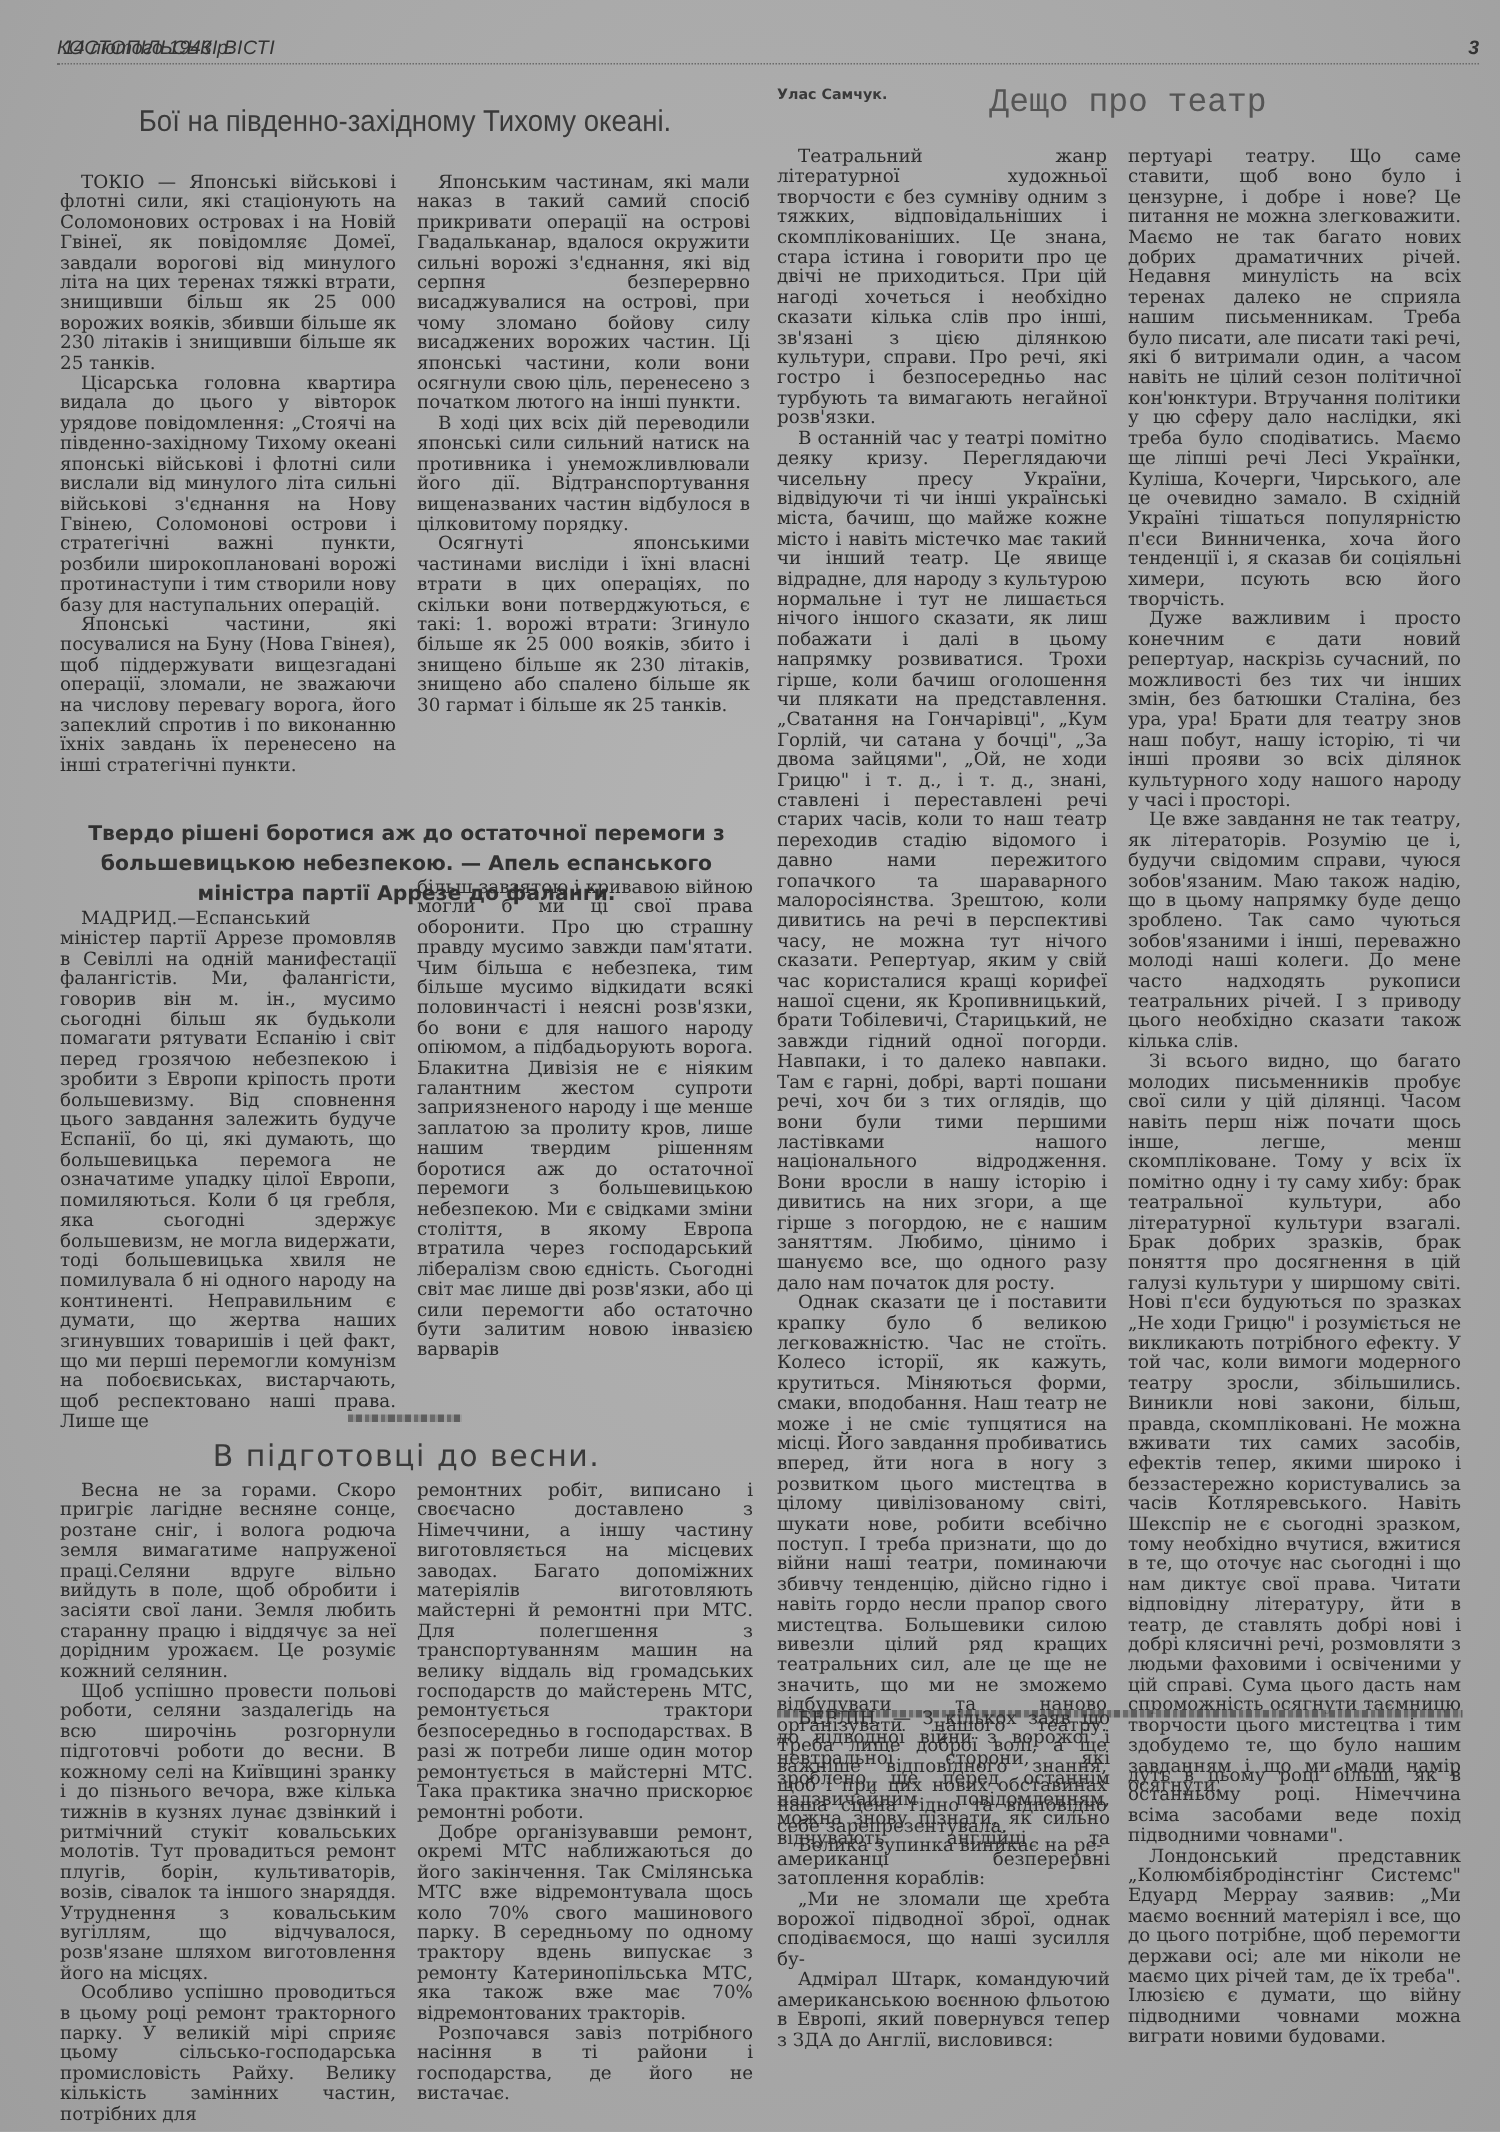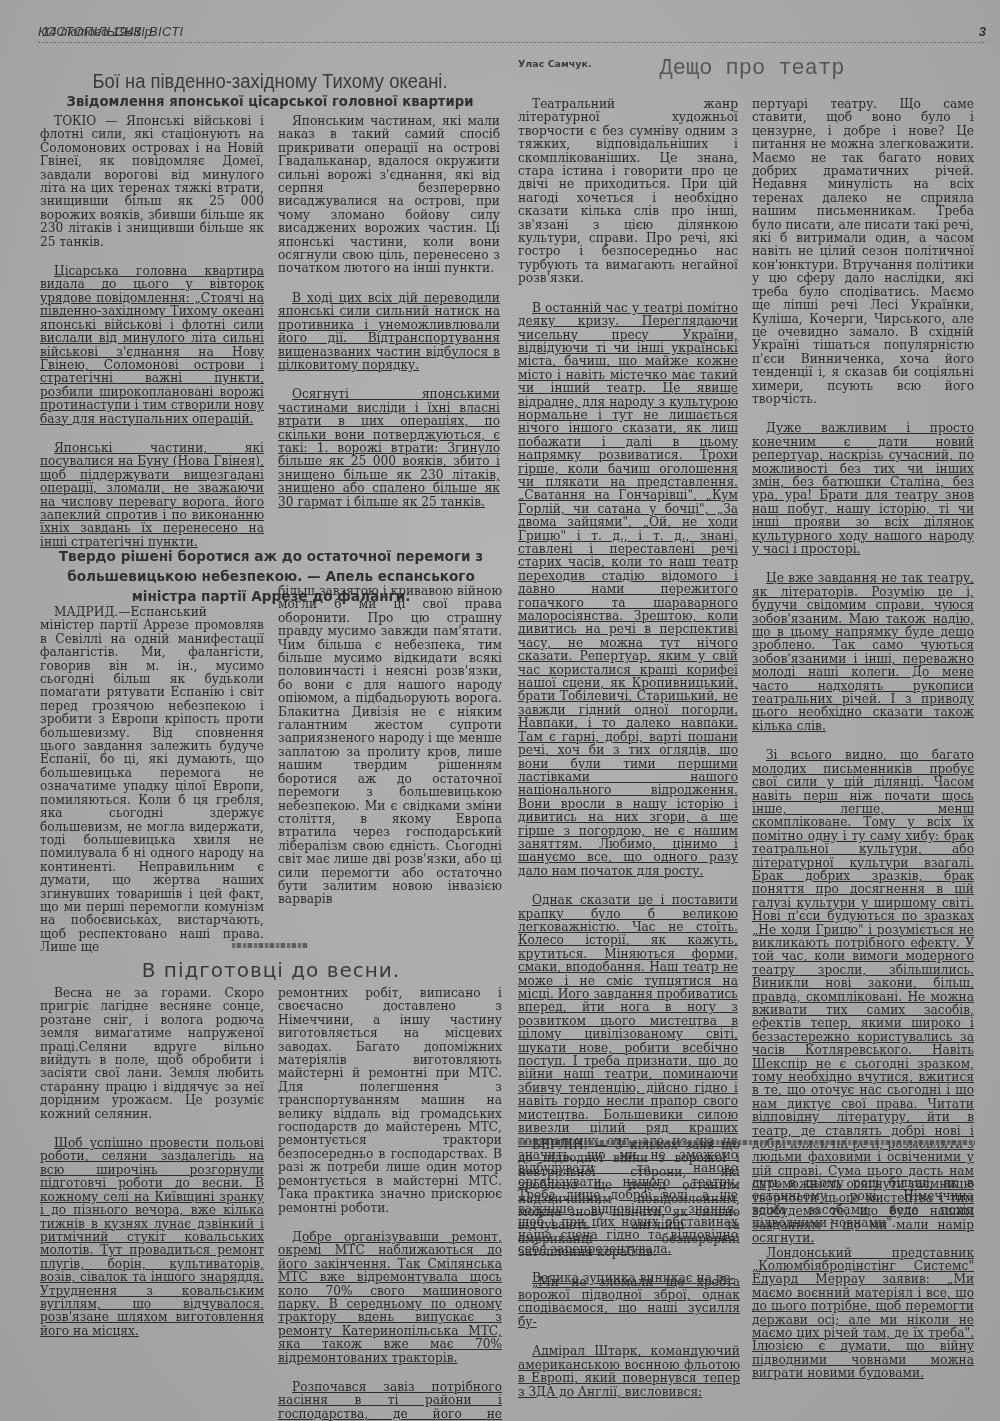--- a/index.html
+++ b/index.html
@@ -17,21 +17,21 @@
     position: absolute; top: 22px; left: 38px; right: 14px; height: 20px;
     border-bottom: 1px dotted #6a6a6a;
     font-family: "Liberation Sans", sans-serif; font-size: 13px; color: #333; font-style: italic;
   }
   .masthead .date { position: absolute; left: 4px; top: 2px; }
   .masthead .title { position: absolute; left: 0; right: 0; top: 2px; text-align: left; letter-spacing: 0.3px; }
   .masthead .pnum { position: absolute; right: 0; top: 2px; font-weight: bold; }
 
   .col { position: absolute; font-size: 12.2px; line-height: 13.4px; text-align: justify; }
   .col p { margin: 0; text-indent: 14px; }
-  .col p + p { margin-top: 16px; text-decoration: underline; }
+  .col p + p { margin-top: 0; }
 
   .h-big { position: absolute; text-align: center; font-family: "Liberation Sans", sans-serif; color: #3a3a3a; }
   .h-bold { position: absolute; text-align: center; font-family: "DejaVu Sans", sans-serif; font-weight: bold; color: #303030; }
 
   .rule-deco {
     position: absolute; height: 5px;
     background: repeating-linear-gradient(90deg, #555 0 3px, #888 3px 5px, #444 5px 9px, #999 9px 11px);
     opacity: .75;
   }
 </style>
@@ -40,21 +40,20 @@
 
 <div class="page">
 
   <div class="masthead">
     <span class="date">14 лютого 1943 р.</span>
     <span class="title">КОСТОПІЛЬСЬКІ ВІСТІ</span>
     <span class="pnum">3</span>
   </div>
 
   <div class="h-big" style="left:40px; width:460px; top:70px; font-size:20px; font-family:'Liberation Sans Narrow','Liberation Sans',sans-serif; transform:scaleX(.92);">Бої на південно-західному Тихому океані.</div>
-  <div class="h-bold" style="left:40px; width:460px; top:94px; font-size:13.2px;">Звідомлення японської цісарської головної квартири</div>
   <div class="col" style="left:40px; width:224px; top:115px;">
     <p>ТОКІО — Японські військові і флотні сили, які стаціонують на Соломонових островах і на Новій Гвінеї, як повідомляє Домеї, завдали ворогові від минулого літа на цих теренах тяжкі втрати, знищивши більш як 25 000 ворожих вояків, збивши більше як 230 літаків і знищивши більше як 25 танків.</p>
     <p>Цісарська головна квартира видала до цього у вівторок урядове повідомлення: „Стоячі на південно-західному Тихому океані японські військові і флотні сили вислали від минулого літа сильні військові з'єднання на Нову Гвінею, Соломонові острови і стратегічні важні пункти, розбили широкоплановані ворожі протинаступи і тим створили нову базу для наступальних операцій.</p>
     <p>Японські частини, які посувалися на Буну (Нова Гвінея), щоб піддержувати вищезгадані операції, зломали, не зважаючи на числову перевагу ворога, його запеклий спротив і по виконанню їхніх завдань їх перенесено на інші стратегічні пункти.</p>
   </div>
   <div class="col" style="left:278px; width:222px; top:115px;">
     <p>Японським частинам, які мали наказ в такий самий спосіб прикривати операції на острові Гвадальканар, вдалося окружити сильні ворожі з'єднання, які від серпня безперервно висаджувалися на острові, при чому зломано бойову силу висаджених ворожих частин. Ці японські частини, коли вони осягнули свою ціль, перенесено з початком лютого на інші пункти.</p>
     <p>В ході цих всіх дій переводили японські сили сильний натиск на противника і унеможливлювали його дії. Відтранспортування вищеназваних частин відбулося в цілковитому порядку.</p>
     <p>Осягнуті японськими частинами висліди і їхні власні втрати в цих операціях, по скільки вони потверджуються, є такі: 1. ворожі втрати: Згинуло більше як 25 000 вояків, збито і знищено більше як 230 літаків, знищено або спалено більше як 30 гармат і більше як 25 танків.</p>
   </div>
@@ -65,20 +64,21 @@
   </div>
   <div class="col" style="left:278px; width:224px; top:585px;">
     <p style="text-indent:0">більш завзятою і кривавою війною могли б ми ці свої права оборонити. Про цю страшну правду мусимо завжди пам'ятати. Чим більша є небезпека, тим більше мусимо відкидати всякі половинчасті і неясні розв'язки, бо вони є для нашого народу опіюмом, а підбадьорують ворога. Блакитна Дивізія не є ніяким галантним жестом супроти заприязненого народу і ще менше заплатою за пролиту кров, лише нашим твердим рішенням боротися аж до остаточної перемоги з большевицькою небезпекою. Ми є свідками зміни століття, в якому Европа втратила через господарський лібералізм свою єдність. Сьогодні світ має лише дві розв'язки, або ці сили перемогти або остаточно бути залитим новою інвазією варварів</p>
   </div>
 
   <div class="rule-deco" style="left:232px; width:76px; top:943px;"></div>
   <div class="h-big" style="left:40px; width:462px; top:958px; font-size:20px; letter-spacing:1px; font-family:'DejaVu Sans',sans-serif;">В підготовці до весни.</div>
   <div class="col" style="left:40px; width:224px; top:987px;">
     <p>Весна не за горами. Скоро пригріє лагідне весняне сонце, розтане сніг, і волога родюча земля вимагатиме напруженої праці.Селяни вдруге вільно вийдуть в поле, щоб обробити і засіяти свої лани. Земля любить старанну працю і віддячує за неї дорідним урожаєм. Це розуміє кожний селянин.</p>
     <p>Щоб успішно провести польові роботи, селяни заздалегідь на всю широчінь розгорнули підготовчі роботи до весни. В кожному селі на Київщині зранку і до пізнього вечора, вже кілька тижнів в кузнях лунає дзвінкий і ритмічний стукіт ковальських молотів. Тут провадиться ремонт плугів, борін, культиваторів, возів, сівалок та іншого знаряддя. Утруднення з ковальським вугіллям, що відчувалося, розв'язане шляхом виготовлення його на місцях.</p>
+    <p>Особливо успішно проводиться в цьому році ремонт тракторного парку. У великій мірі сприяє цьому сільсько-господарська промисловість Райху. Велику кількість замінних частин, потрібних для</p>
   </div>
   <div class="col" style="left:278px; width:224px; top:987px;">
     <p style="text-indent:0">ремонтних робіт, виписано і своєчасно доставлено з Німеччини, а іншу частину виготовляється на місцевих заводах. Багато допоміжних матеріялів виготовляють майстерні й ремонтні при МТС. Для полегшення з транспортуванням машин на велику віддаль від громадських господарств до майстерень МТС, ремонтується трактори безпосередньо в господарствах. В разі ж потреби лише один мотор ремонтується в майстерні МТС. Така практика значно прискорює ремонтні роботи.</p>
     <p>Добре організувавши ремонт, окремі МТС наближаються до його закінчення. Так Смілянська МТС вже відремонтувала щось коло 70% свого машинового парку. В середньому по одному трактору вдень випускає з ремонту Катеринопільська МТС, яка також вже має 70% відремонтованих тракторів.</p>
     <p>Розпочався завіз потрібного насіння в ті райони і господарства, де його не вистачає.</p>
   </div>
 
   <div style="position:absolute; left:518px; top:58px; font-family:'DejaVu Sans',sans-serif; font-weight:bold; font-size:9.5px; color:#3a3a3a;">Улас Самчук.</div>
   <div class="h-big" style="left:512px; width:480px; top:56px; font-size:22px; font-family:Liberation Mono, monospace; color:#555;">Дещо про театр</div>
   <div class="col" style="left:518px; width:220px; top:98px;">

